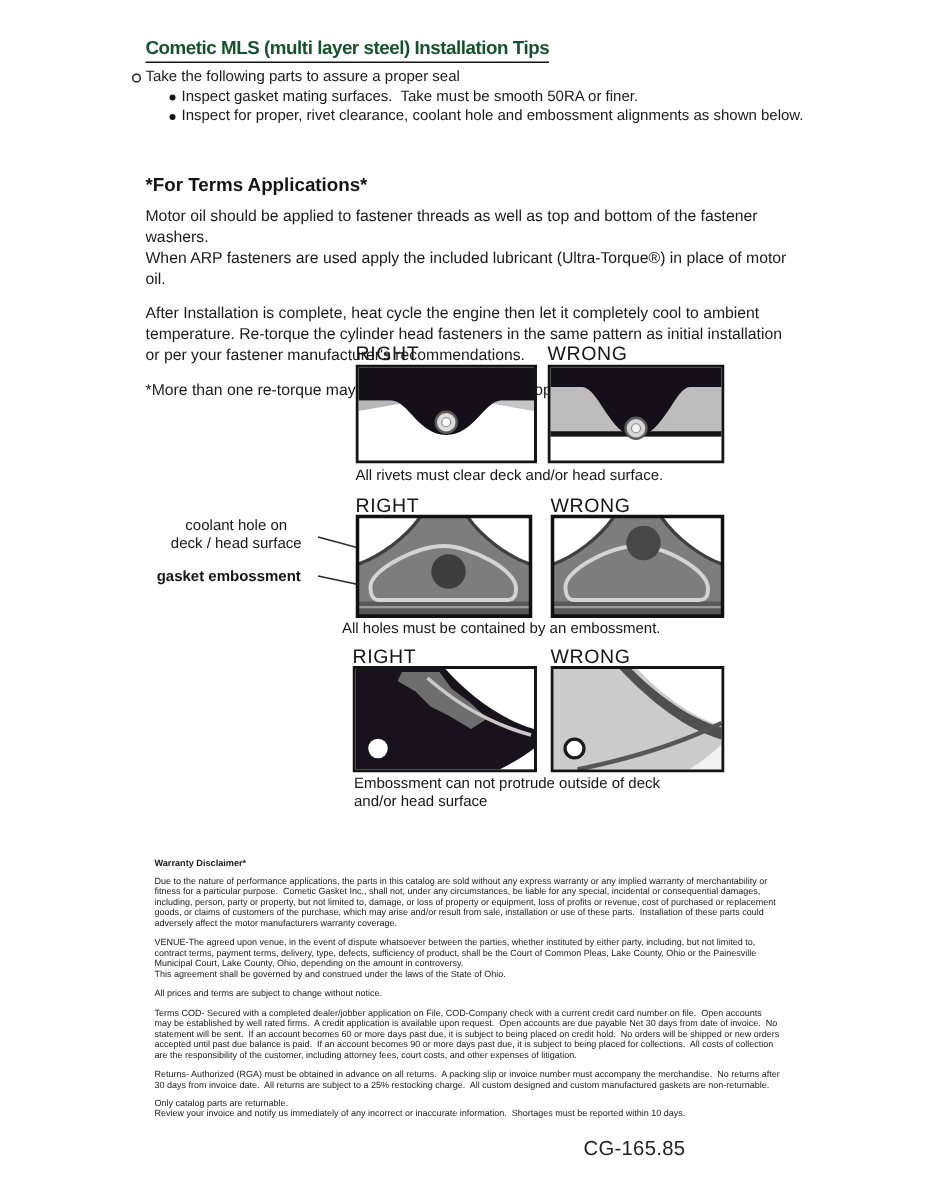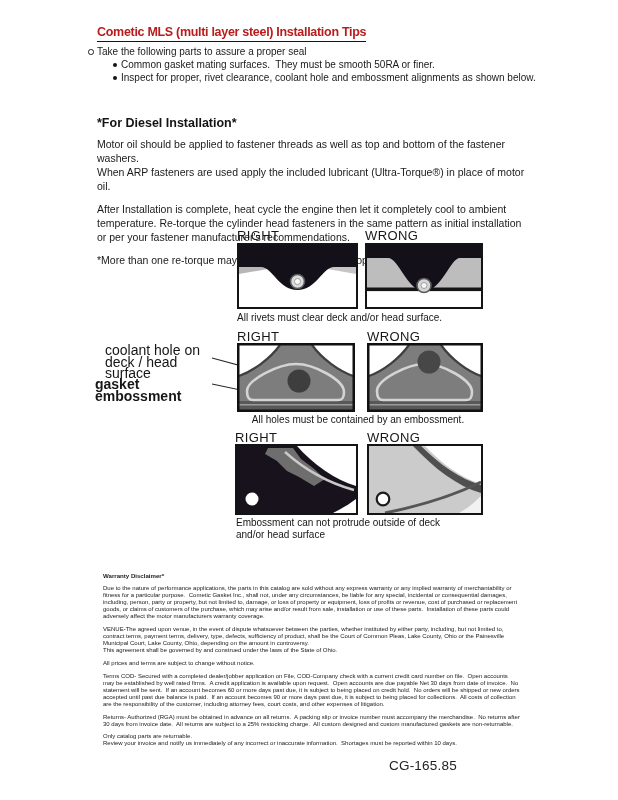--- a/index.html
+++ b/index.html
@@ -4,64 +4,64 @@
 <style>
   html,body{margin:0;padding:0;}
   body{
     width:618px;height:800px;background:#ffffff;
     font-family:"Liberation Sans",sans-serif;color:#1c1c1c;
   }
   .page{position:relative;width:618px;height:800px;background:#fff;overflow:hidden;}
 
   .title{
     position:absolute;top:25px;left:97px;margin:0;
-    font-size:12.5px;font-weight:bold;letter-spacing:-0.3px;color:#b91c1c;
+    font-size:12.5px;font-weight:bold;letter-spacing:-0.3px;color:#14532d;
     border-bottom:1.6px solid #141414;padding-bottom:2px;
   }
 
   .tips{position:absolute;top:45px;left:88px;width:455px;margin:0;padding:0;list-style:none;
         font-size:10px;line-height:13.2px;color:#1a1a1a;}
   .tips li{position:relative;padding-left:9px;white-space:pre-wrap;}
   .tips li.l2{padding-left:33px;}
   .ring{position:absolute;left:0;top:4px;width:3.5px;height:3.5px;border:1px solid #222;border-radius:50%;}
   .dot{position:absolute;left:25px;top:4.5px;width:4px;height:4px;background:#151515;border-radius:50%;}
 
   .diesel{position:absolute;top:116px;left:97px;width:434px;}
   .diesel h2{margin:0 0 7px 0;font-size:12.5px;font-weight:bold;color:#141414;}
   .diesel p{margin:0 0 9px 0;font-size:10.5px;line-height:14px;white-space:pre-wrap;color:#1a1a1a;}
 
   .fig-label{position:absolute;font-size:13px;letter-spacing:0.4px;text-align:left;color:#161616;}
   .panel{position:absolute;}
   .panel svg{display:block;width:100%;height:100%;}
   .caption{position:absolute;font-size:10px;line-height:12px;color:#161616;white-space:pre-wrap;}
-  .caption.centered{text-align:center;}
-  .anno{position:absolute;font-size:14px;line-height:11.5px;text-align:left;white-space:pre-wrap;color:#161616;}
+  .caption.centered{text-align:left;}
+  .anno{position:absolute;font-size:10px;line-height:11.5px;text-align:center;white-space:pre-wrap;color:#161616;}
   .pointer{position:absolute;left:210px;top:351px;width:92px;height:48px;}
 
   .disclaimer{position:absolute;top:572px;left:103px;width:417px;font-size:6px;line-height:7.1px;color:#1a1a1a;}
   .disclaimer h3{margin:0 0 6px 0;font-size:6.1px;font-weight:bold;}
   .disclaimer p{margin:0 0 5.5px 0;white-space:pre-wrap;}
 
   .code{position:absolute;top:758px;left:389px;font-size:13.5px;letter-spacing:0.2px;color:#222;}
 </style>
 </head>
 <body>
 
 <div class="page">
 
   <h1 class="title">Cometic MLS (multi layer steel) Installation Tips</h1>
 
   <ul class="tips">
     <li class="l1"><span class="ring"></span><span>Take the following parts to assure a proper seal</span></li>
-    <li class="l2"><span class="dot"></span><span>Common gasket mating surfaces.  They must be smooth 50RA or finer.</span></li>
+    <li class="l2"><span class="dot"></span><span>Inspect gasket mating surfaces.  Take must be smooth 50RA or finer.</span></li>
     <li class="l2"><span class="dot"></span><span>Inspect for proper, rivet clearance, coolant hole and embossment alignments as shown below.</span></li>
   </ul>
 
   <section class="diesel">
-    <h2>*For Diesel Installation*</h2>
+    <h2>*For Terms Applications*</h2>
     <p>Motor oil should be applied to fastener threads as well as top and bottom of the fastener washers.
 When ARP fasteners are used apply the included lubricant (Ultra-Torque®) in place of motor oil.</p>
     <p>After Installation is complete, heat cycle the engine then let it completely cool to ambient
 temperature. Re-torque the cylinder head fasteners in the same pattern as initial installation
 or per your fastener manufacturer's recommendations.</p>
     <p>*More than one re-torque may be required to achieve proper fastener stretch*</p>
   </section>
 
   <div class="fig-label" style="left:237px;top:228px;width:121px;">RIGHT</div>
   <div class="fig-label" style="left:365px;top:228px;width:118px;">WRONG</div>

